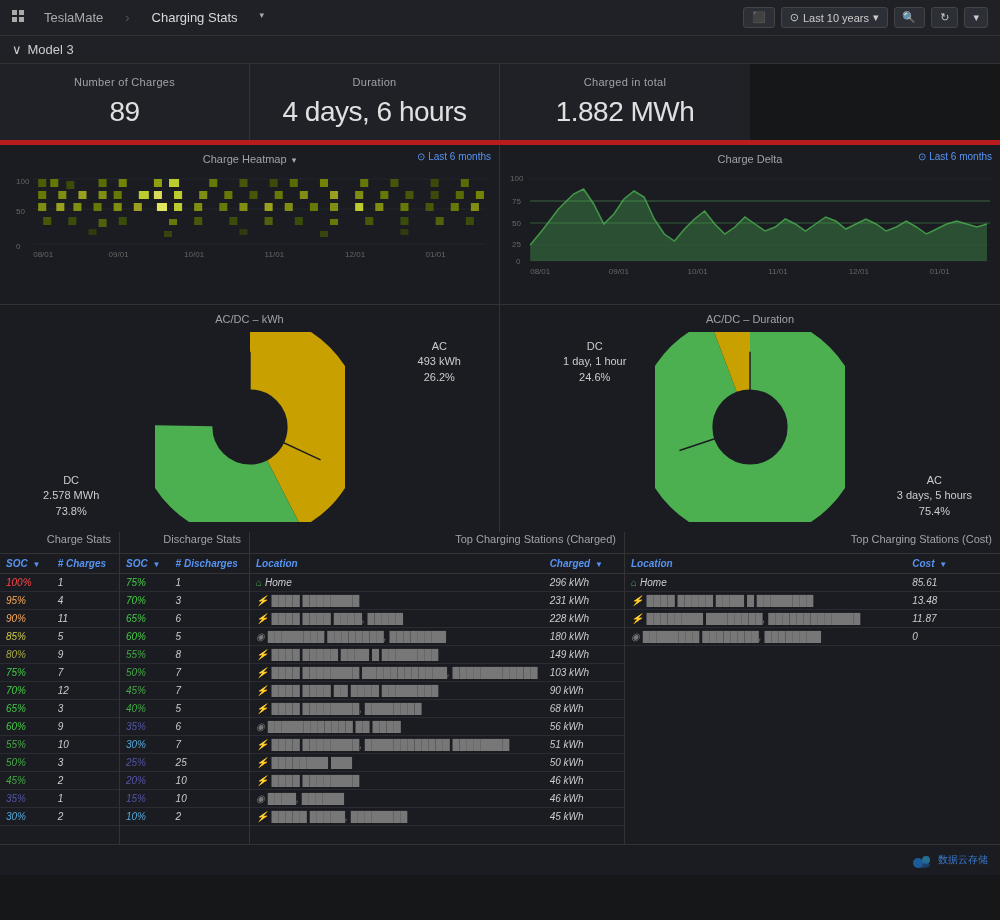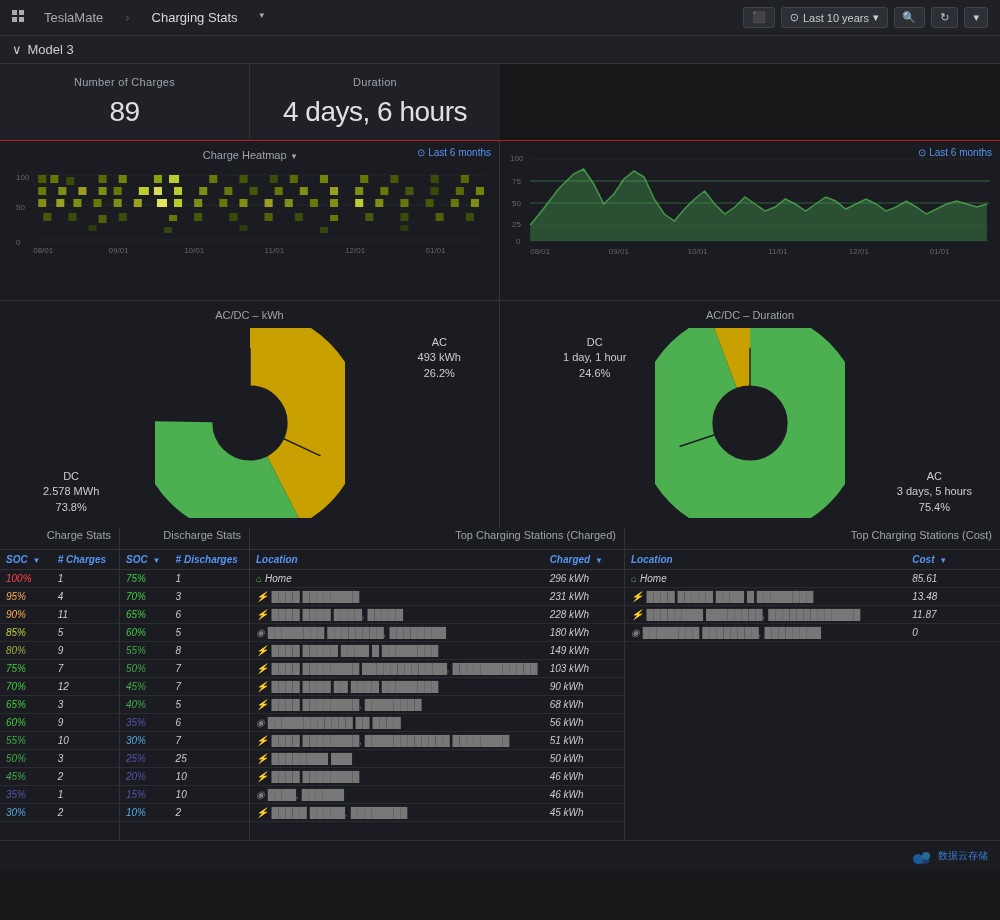--- a/index.html
+++ b/index.html
@@ -51,21 +51,21 @@
       padding: 6px 12px;
       font-size: 13px;
       color: #ccc;
       display: flex; align-items: center; gap: 6px;
     }
 
     
     .stat-cards {
       display: grid;
       grid-template-columns: 1fr 1fr 1fr 1fr;
-      border-bottom: 1px solid #b91c1c;
+      border-bottom: 5px solid #b91c1c;
     }
     .stat-card {
       background: #1f2127;
       border-right: 1px solid #333;
       padding: 12px 16px;
       text-align: center;
     }
     .stat-card:last-child { border-right: none; }
     .stat-label {
       font-size: 11px;
@@ -259,20 +259,24 @@
 </div>
 
 <div class="stat-cards">
   <div class="stat-card">
     <div class="stat-label">Number of Charges</div>
     <div class="stat-value">89</div>
   </div>
   <div class="stat-card">
     <div class="stat-label">Duration</div>
     <div class="stat-value">4 days, 6 hours</div>
+  </div>
+  <div class="stat-card">
+    <div class="stat-label">Charged in total</div>
+    <div class="stat-value">1.882 MWh</div>
   </div>
 </div>
 
 <div class="charts-row">
 
   <div class="chart-panel">
     <div class="chart-title">
       <span>Charge Heatmap</span>
       <span class="dd-arrow">▾</span>
     </div>
@@ -371,20 +375,21 @@
       <text x="25" y="88" fill="#666" font-size="8">08/01</text>
       <text x="100" y="88" fill="#666" font-size="8">09/01</text>
       <text x="175" y="88" fill="#666" font-size="8">10/01</text>
       <text x="255" y="88" fill="#666" font-size="8">11/01</text>
       <text x="335" y="88" fill="#666" font-size="8">12/01</text>
       <text x="415" y="88" fill="#666" font-size="8">01/01</text>
     </svg>
   </div>
 
   <div class="chart-panel">
+    <div class="chart-title">Charge Delta</div>
     <span class="chart-time-badge">⊙ Last 6 months</span>
     <svg class="delta-svg" viewBox="0 0 480 110" preserveAspectRatio="none">
 
       <text x="2" y="12" fill="#666" font-size="8">100</text>
       <text x="4" y="35" fill="#666" font-size="8">75</text>
       <text x="4" y="57" fill="#666" font-size="8">50</text>
       <text x="4" y="78" fill="#666" font-size="8">25</text>
       <text x="8" y="95" fill="#666" font-size="8">0</text>
 
       <line x1="22" y1="10" x2="478" y2="10" stroke="#2a2c32" stroke-width="0.5"></line>

